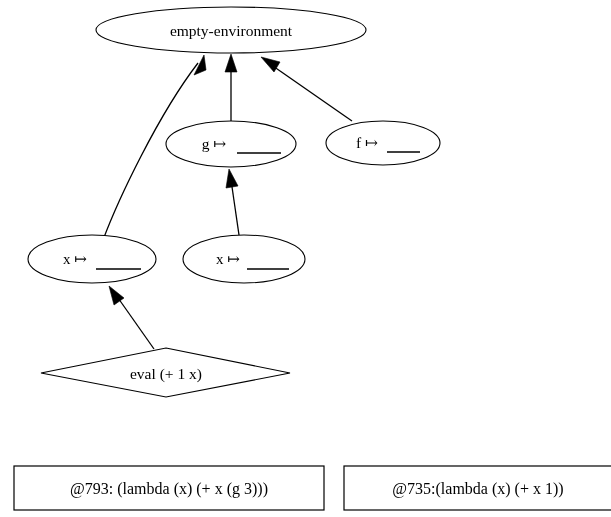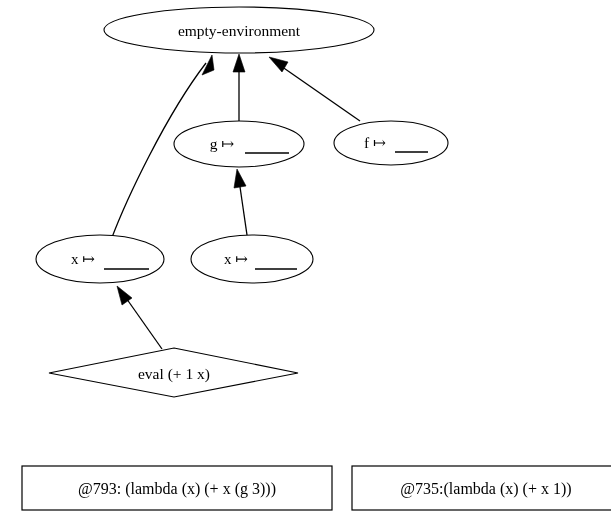--- a/index.html
+++ b/index.html
@@ -10,21 +10,21 @@
   }
   body {
     width: 611px;
     height: 517px;
     position: relative;
     overflow: hidden;
     font-family: "Liberation Serif", "DejaVu Serif", serif;
   }
   #diagram-root {
     position: absolute;
-    left: 16px;
+    left: 8px;
     top: 0;
     width: 503px;
     height: 517px;
   }
   svg.graph-canvas {
     display: block;
     width: 611px;
     height: 517px;
   }
   .node-shape {

